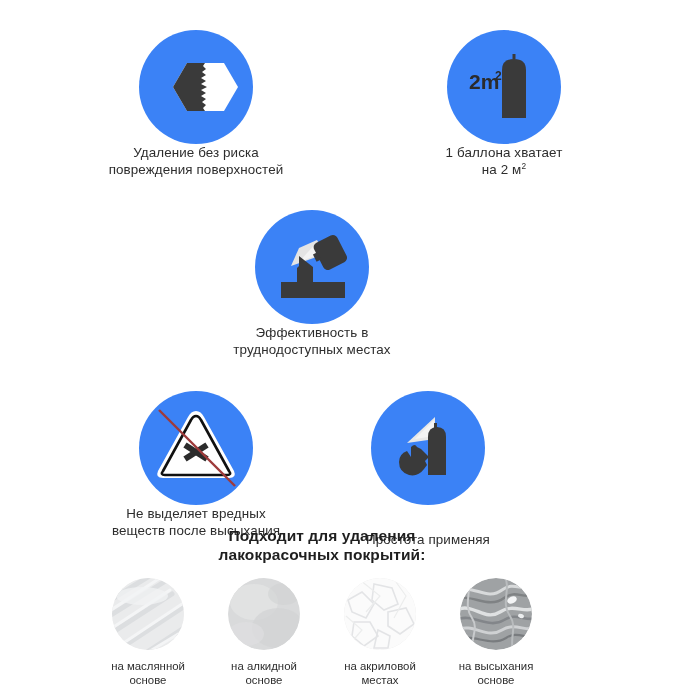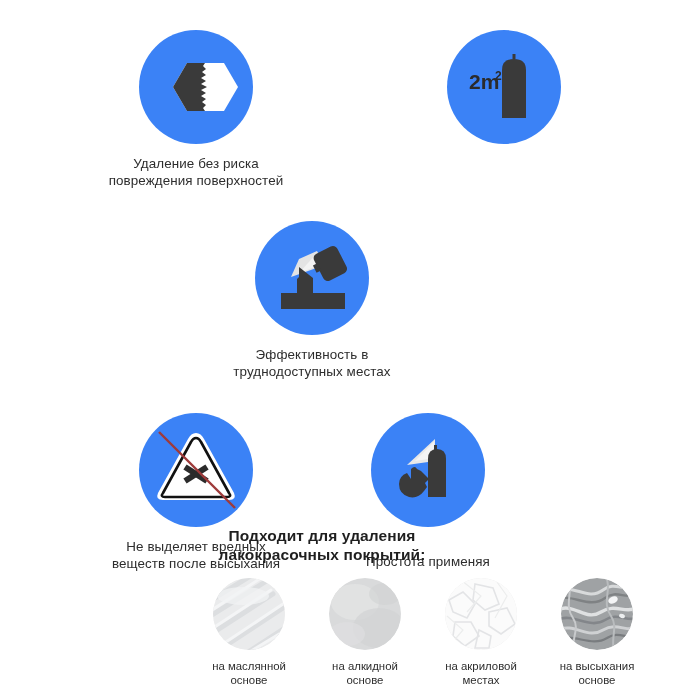--- a/index.html
+++ b/index.html
@@ -46,21 +46,20 @@
     border-radius: 50%;
     background: #3b82f6;
     position: relative;
     display: flex;
     align-items: center;
     justify-content: center;
     font-weight: bold;
   }
   .badge svg { display: block; }
   .caption {
-    margin-top: 11px;
     text-align: center;
     font-size: 13.4px;
     line-height: 17px;
     color: #2d2d2d;
     white-space: pre-line;
     letter-spacing: 0.1px;
   }
 
   
   .row-1 { padding-top: 30px; }
@@ -84,21 +83,21 @@
     font-size: 15.5px;
     font-weight: bold;
     line-height: 18.5px;
     color: #1f1f1f;
     white-space: pre-line;
     letter-spacing: 0.1px;
   }
   .swatches {
     margin-top: 14px;
     display: flex;
-    justify-content: flex-end;
+    justify-content: center;
     gap: 22px;
   }
   .swatch-cell {
     width: 94px;
     display: flex;
     flex-direction: column;
     align-items: center;
   }
   .swatch {
     width: 72px;
@@ -148,20 +147,22 @@
         <div class="badge">
           <svg width="114" height="114" viewBox="0 0 114 114" aria-hidden="true">
 
             <rect x="65.5" y="24" width="3" height="5" fill="#3a3a3a"></rect>
 
             <path fill="#3a3a3a" d="M55,40 Q55,29 67,29 Q79,29 79,40 L79,88 L55,88 Z"></path>
             <text x="22" y="59" font-family="Liberation Sans, sans-serif" font-size="21" fill="#2b2b2b">2m</text>
             <text x="48" y="50" font-family="Liberation Sans, sans-serif" font-size="12" fill="#2b2b2b">2</text>
           </svg>
         </div>
+        <div class="caption">1 баллона хватает
+на 2 м<sup>2</sup></div>
       </div>
 
     </div>
 
     <div class="feature-row row-2">
 
       <div class="feature left">
         <div class="badge">
           <svg width="114" height="114" viewBox="0 0 114 114" aria-hidden="true">
 

